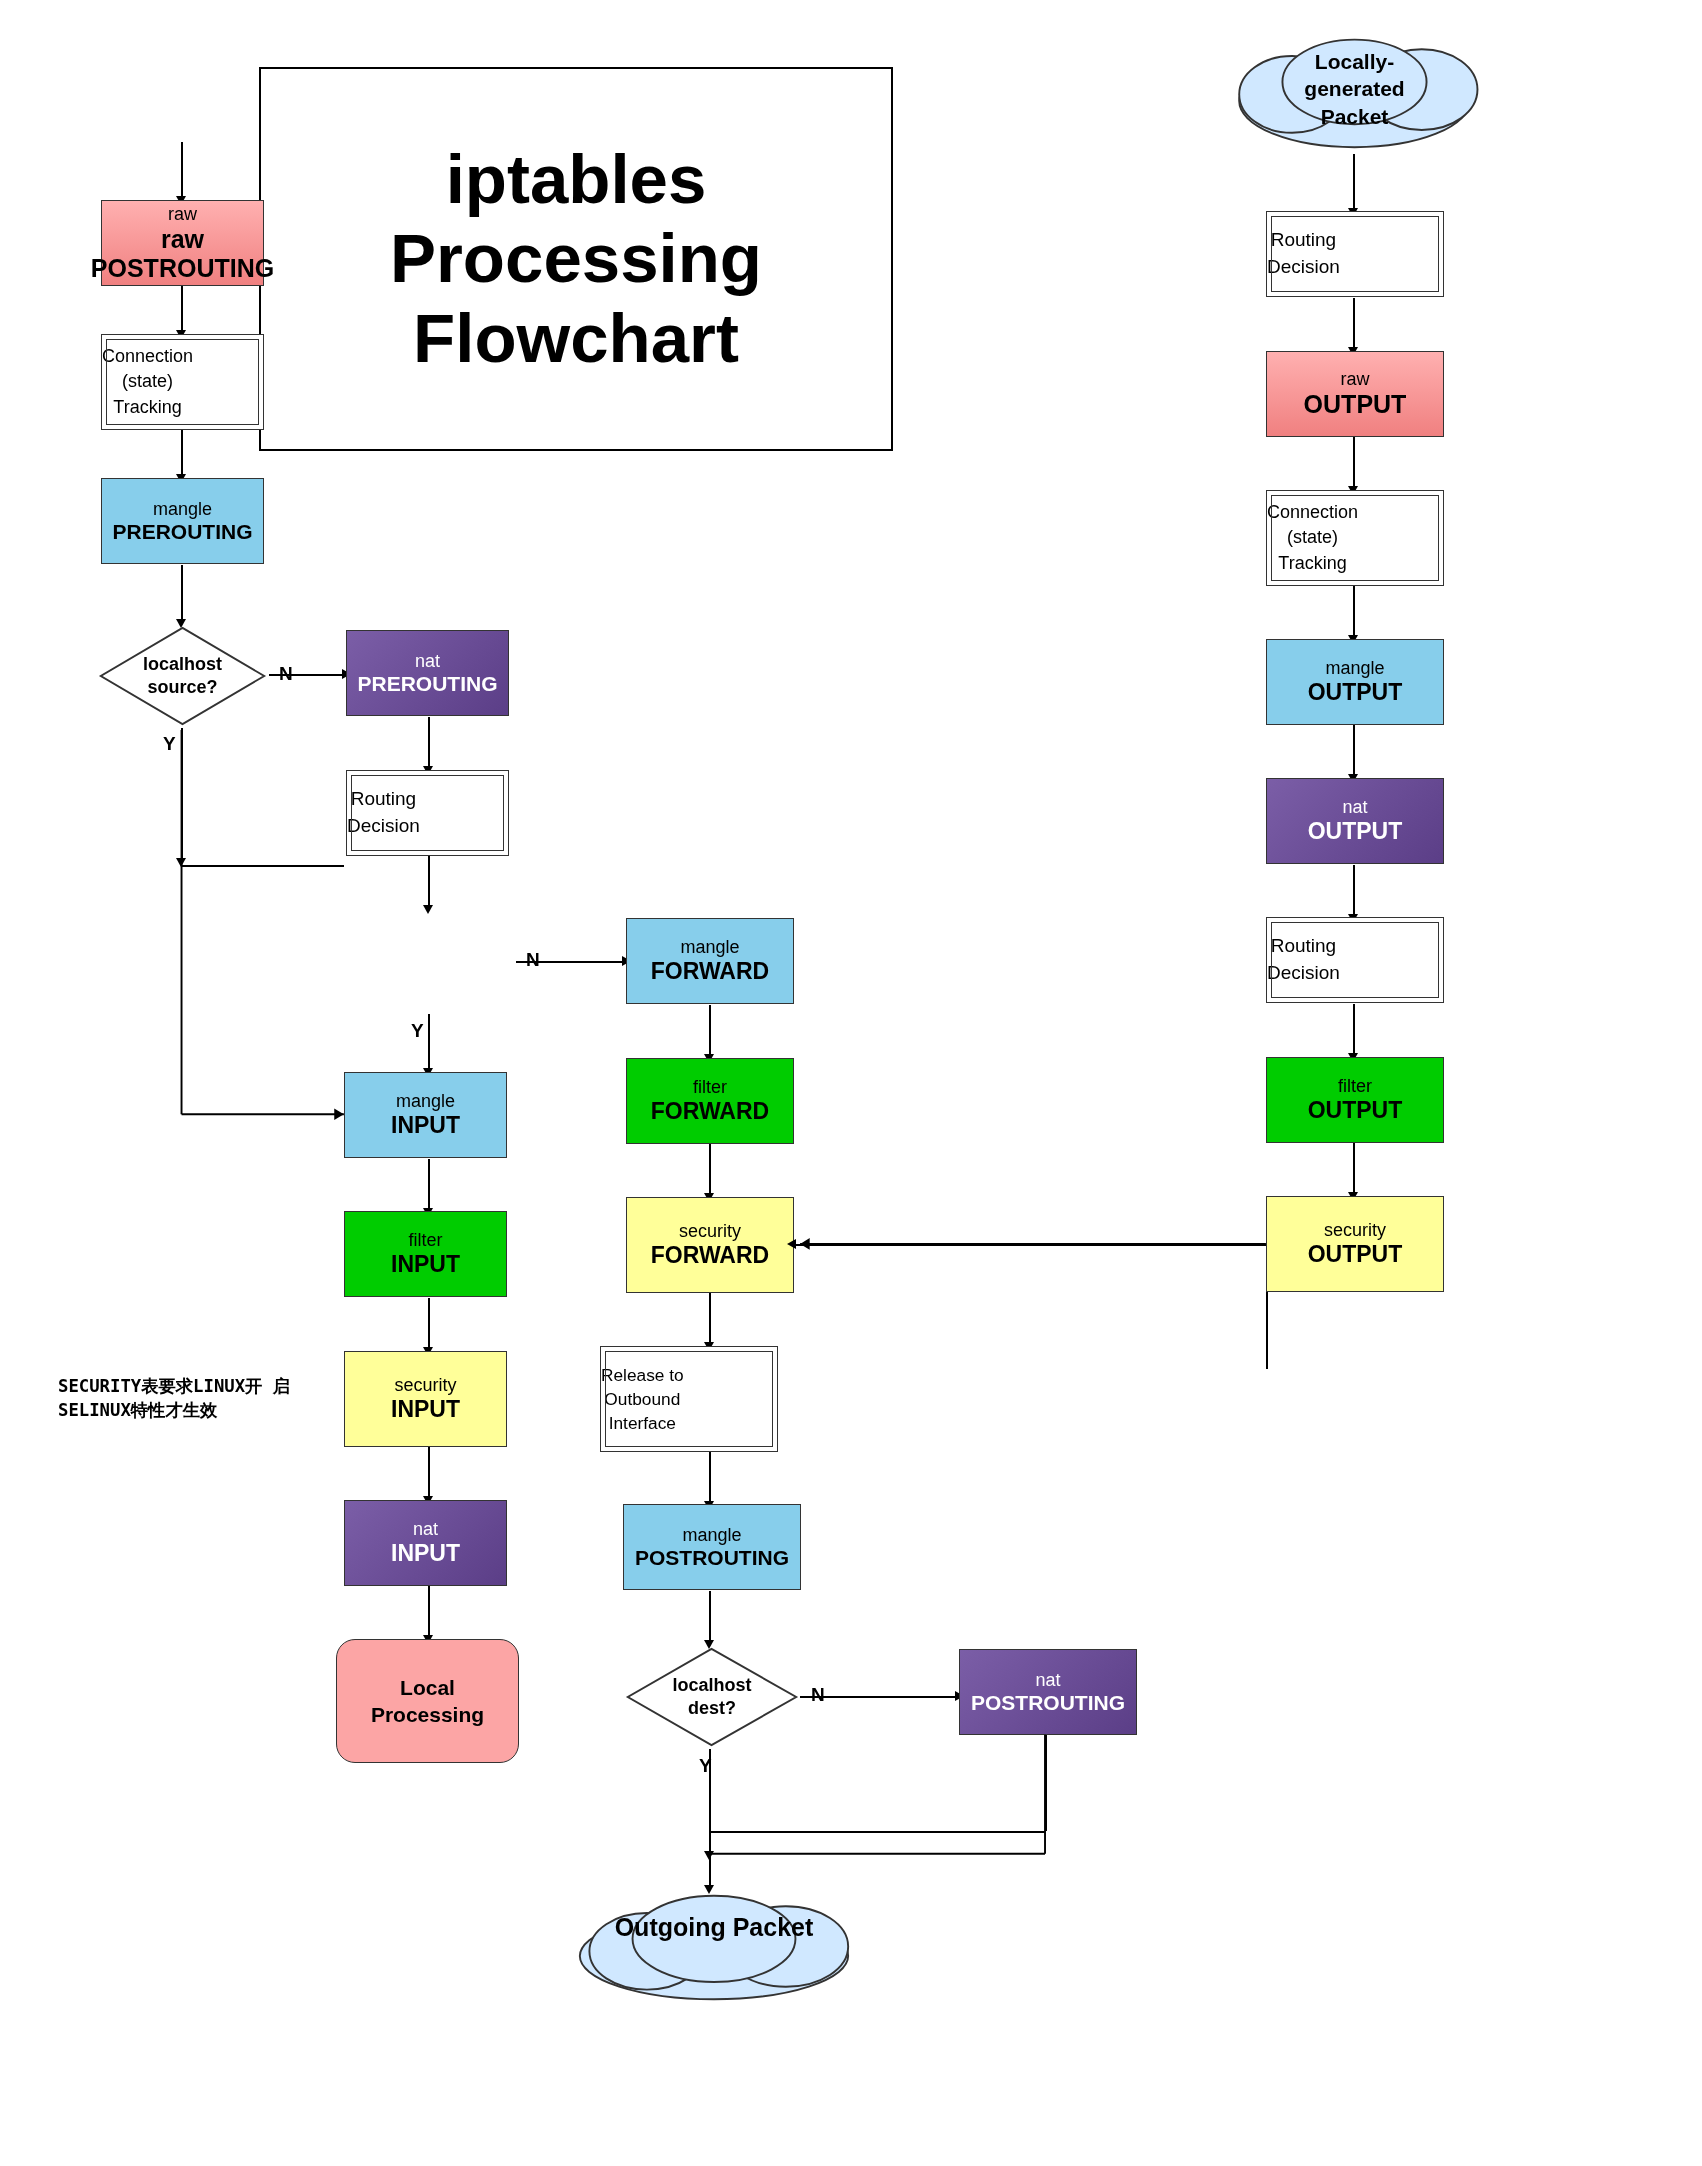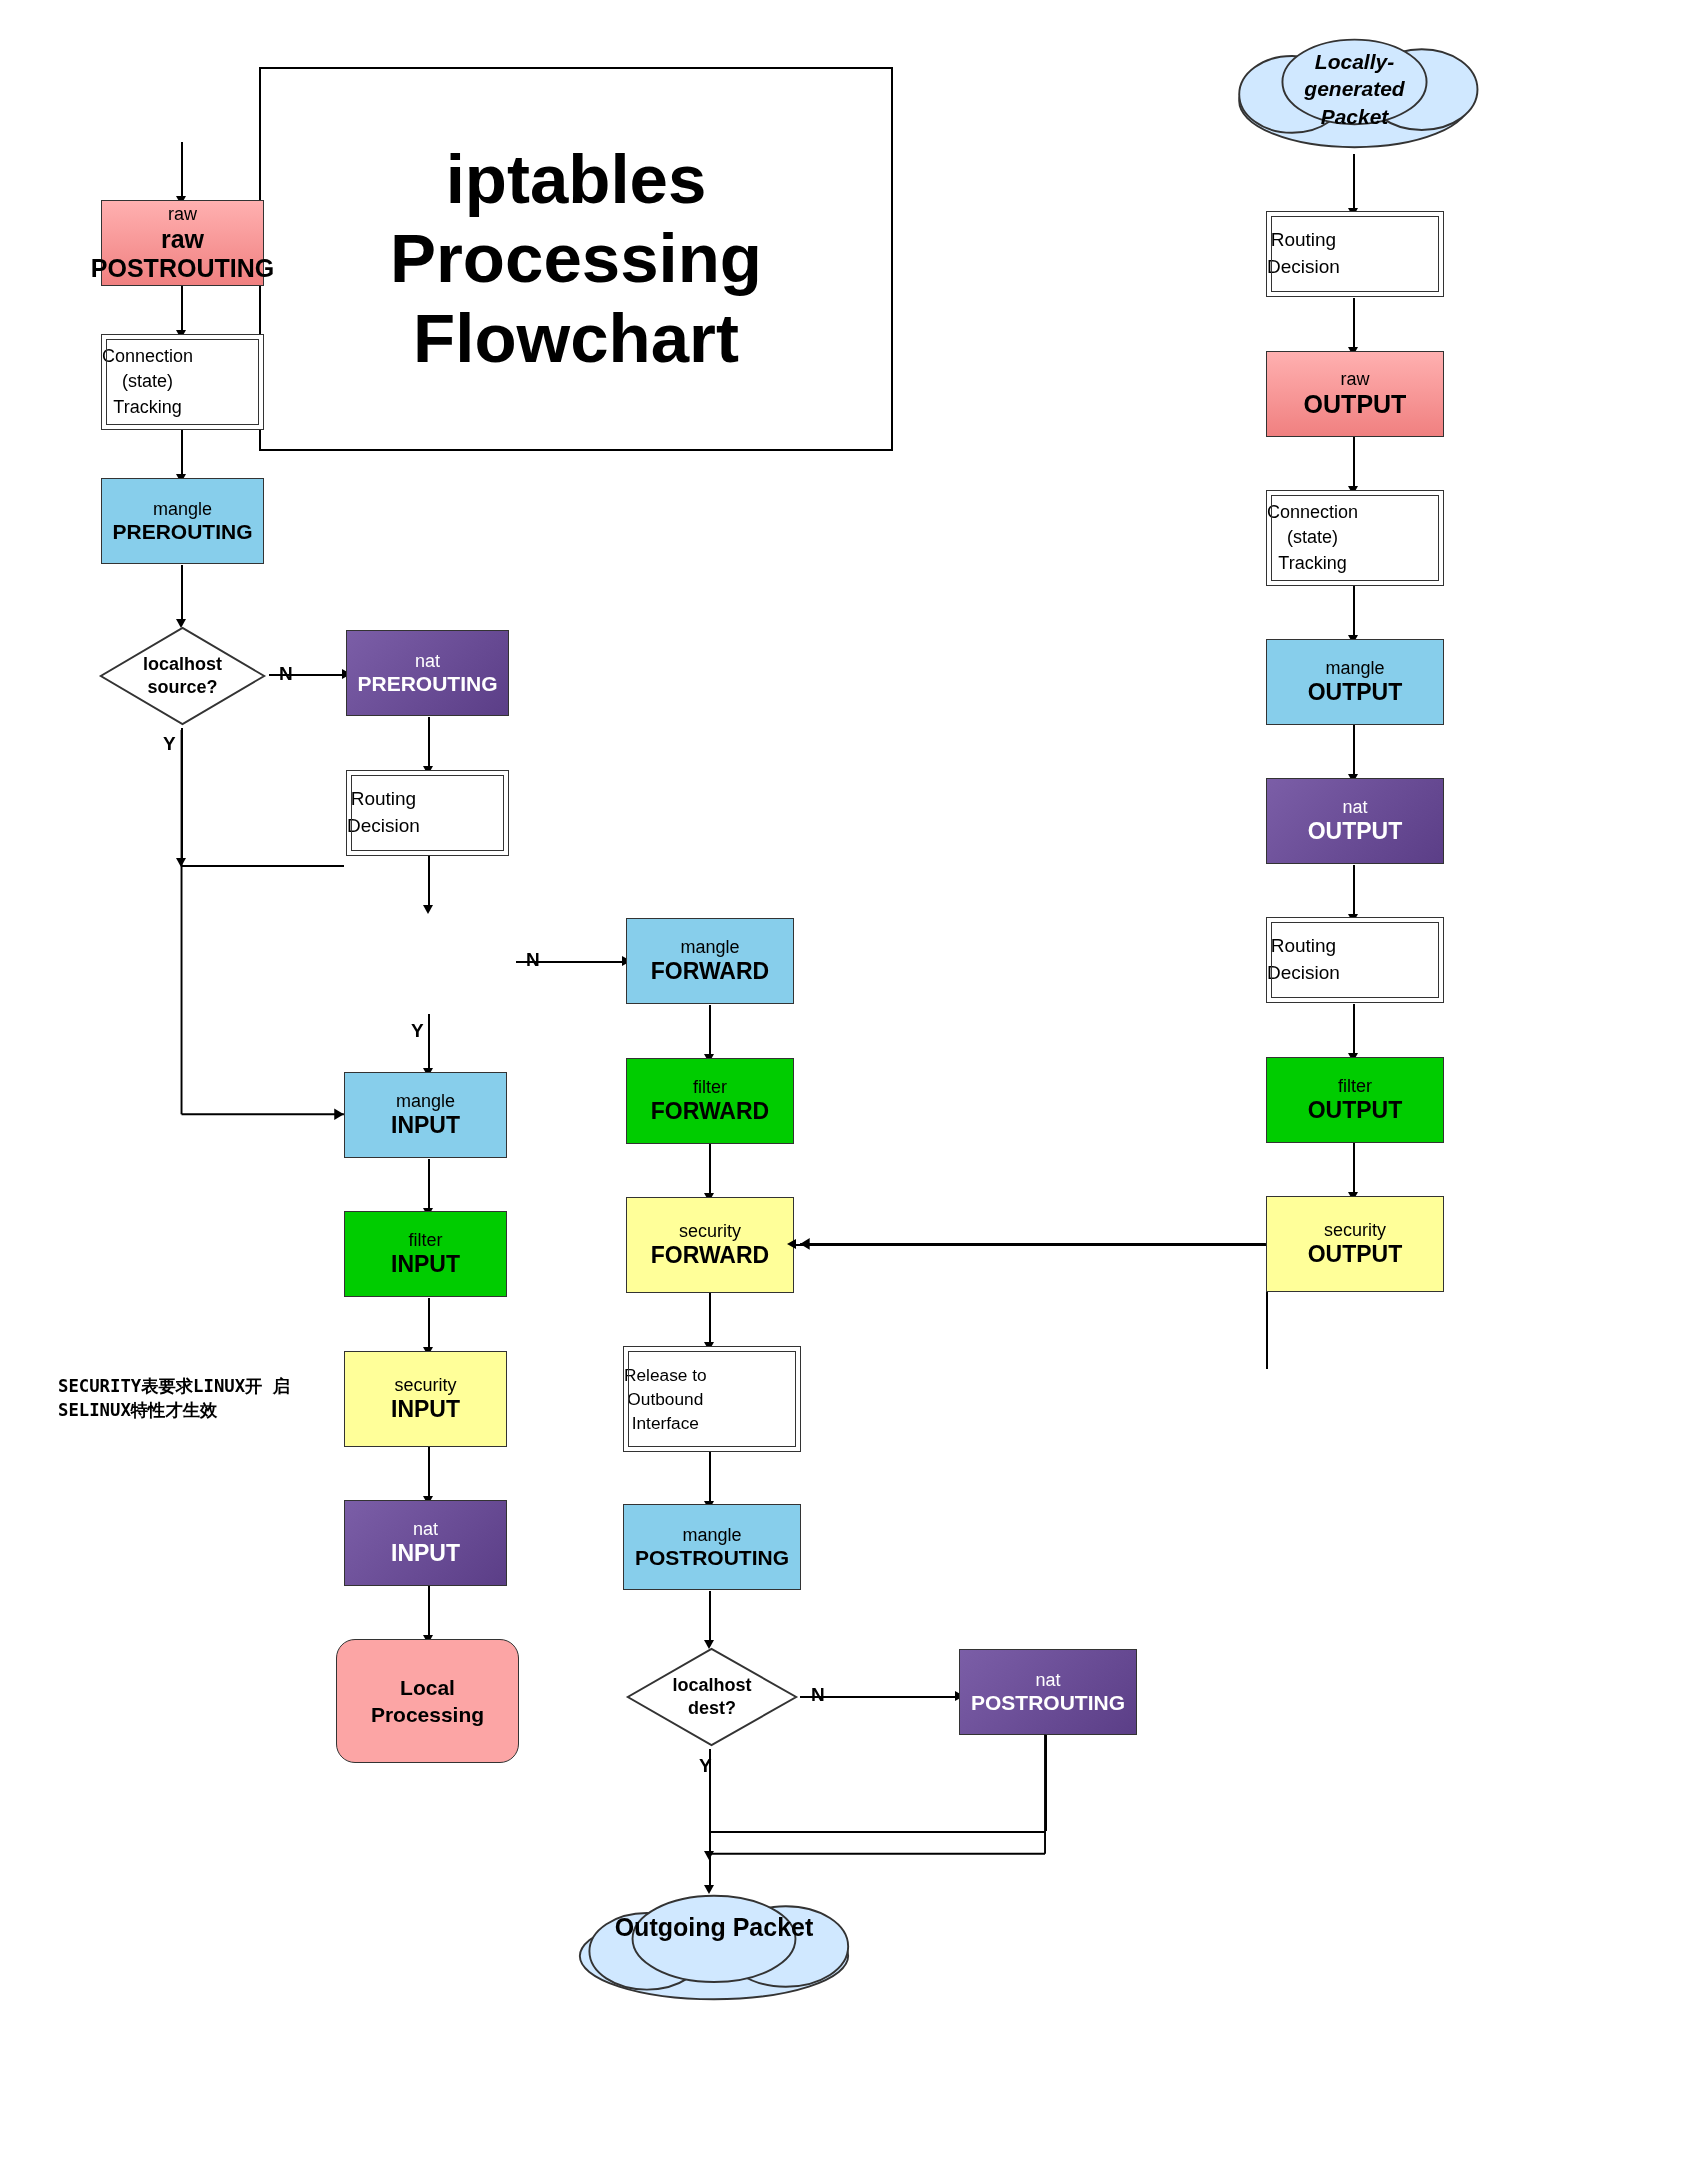--- a/index.html
+++ b/index.html
@@ -266,21 +266,21 @@
 
   <div class="arrow arrow-v down" style="left:709px; top:1144px; height:53px;"></div>
 
   <div class="node" style="left:626px; top:1197px; width:168px; height:96px; background:#ffff99;">
     <span style="font-size:18px; font-weight:normal;">security</span>
     <span style="font-size:23px;">FORWARD</span>
   </div>
 
   <div class="arrow arrow-v down" style="left:709px; top:1293px; height:53px;"></div>
 
-  <div class="node-rect-double" style="left:623px; top:1346px; width:178px; height:106px; background:white;">
+  <div class="node-rect-double" style="left:600px; top:1346px; width:178px; height:106px; background:white;">
     <span style="font-size:17.3px; line-height:1.4; text-align:center;">Release to<br>Outbound<br>Interface</span>
   </div>
 
   <div class="arrow arrow-v down" style="left:709px; top:1452px; height:53px;"></div>
 
   <div class="node" style="left:623px; top:1504px; width:178px; height:86px; background:#87ceeb;">
     <span style="font-size:18px; font-weight:normal;">mangle</span>
     <span style="font-size:21px;">POSTROUTING</span>
   </div>
 
@@ -320,21 +320,21 @@
     <div style="position:absolute; top:24px; left:0; width:298px; text-align:center; font-size:25px; font-weight:bold;">Outgoing Packet</div>
   </div>
 
   <div style="position:absolute; left:1220px; top:29px; width:269px; height:125px;">
     <svg width="269" height="125" viewBox="0 0 280 130">
       <ellipse cx="140" cy="75" rx="120" ry="48" fill="#d0e8ff" stroke="#333" stroke-width="2"></ellipse>
       <ellipse cx="75" cy="68" rx="55" ry="40" fill="#d0e8ff" stroke="#333" stroke-width="2"></ellipse>
       <ellipse cx="210" cy="63" rx="58" ry="42" fill="#d0e8ff" stroke="#333" stroke-width="2"></ellipse>
       <ellipse cx="140" cy="55" rx="75" ry="44" fill="#d0e8ff" stroke="#333" stroke-width="2"></ellipse>
     </svg>
-    <div style="position:absolute; top:19px; left:0; width:269px; text-align:center; font-size:21px; font-weight:bold; line-height:1.3;font-style:italic;">Locally-<br>generated<br>Packet</div>
+    <div style="position:absolute; top:19px; left:0; width:269px; text-align:center; font-size:21px; font-weight:bold; line-height:1.3;">Locally-<br>generated<br>Packet</div>
   </div>
 
   <div class="arrow arrow-v down" style="left:1353px; top:154px; height:58px;"></div>
 
   <div class="node-rect-double" style="left:1266px; top:211px; width:178px; height:86px; background:white;">
     <span style="font-size:19px; line-height:1.4;">Routing<br>Decision</span>
   </div>
 
   <div class="arrow arrow-v down" style="left:1353px; top:298px; height:53px;"></div>
 

